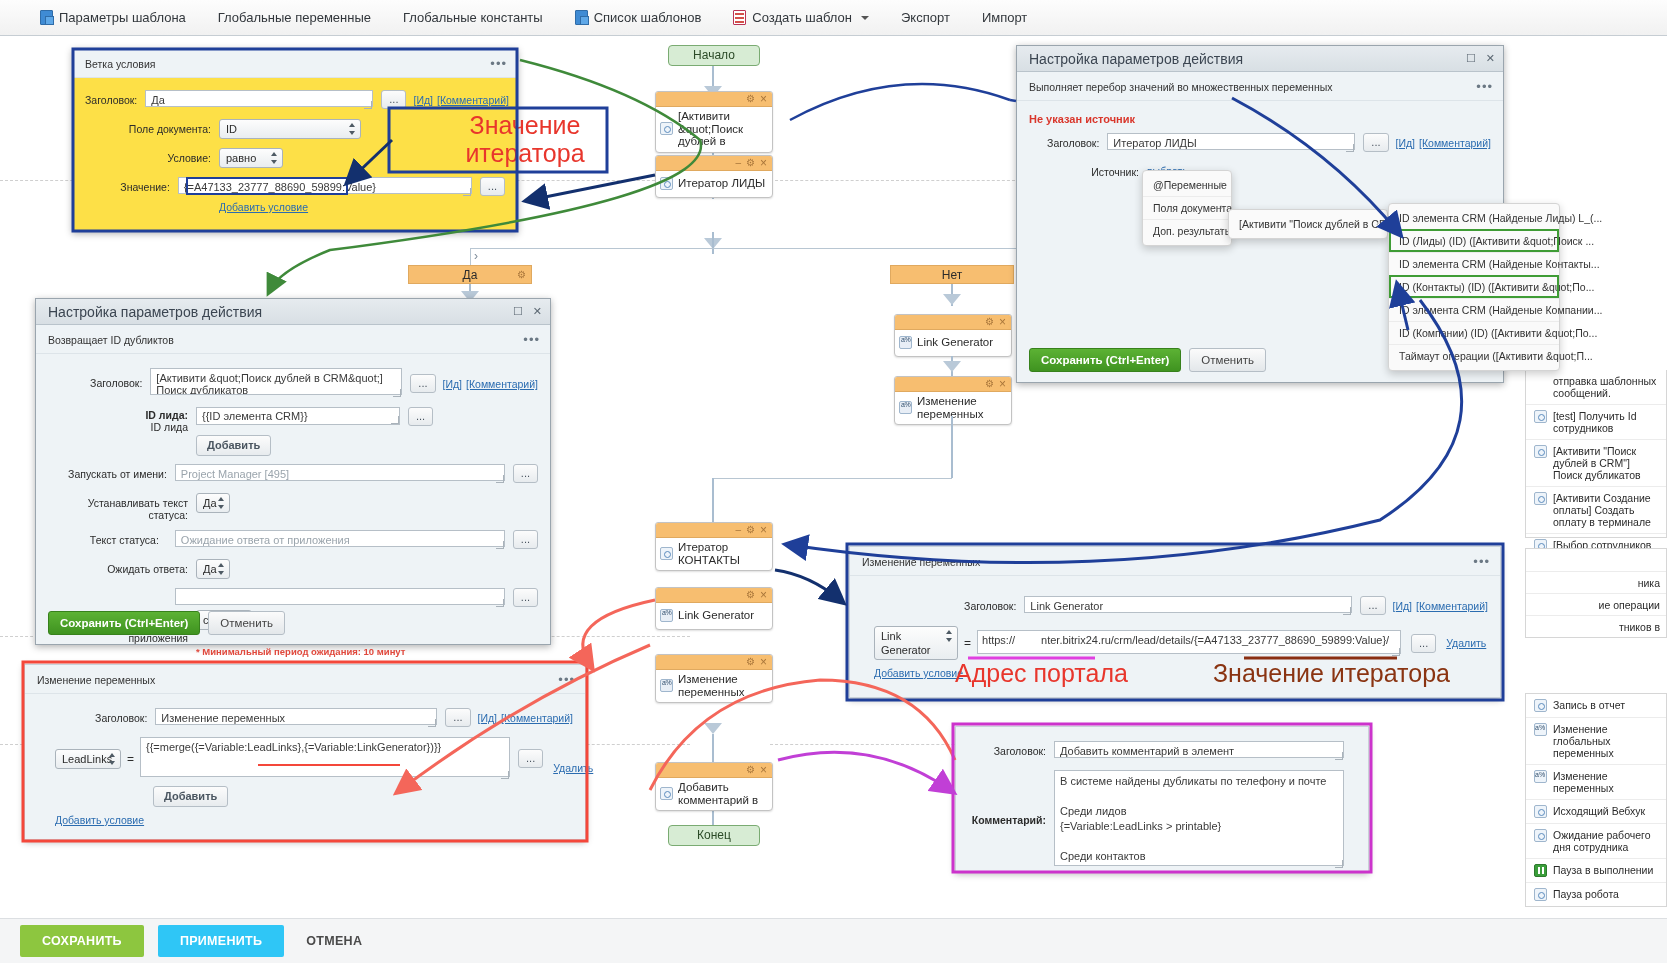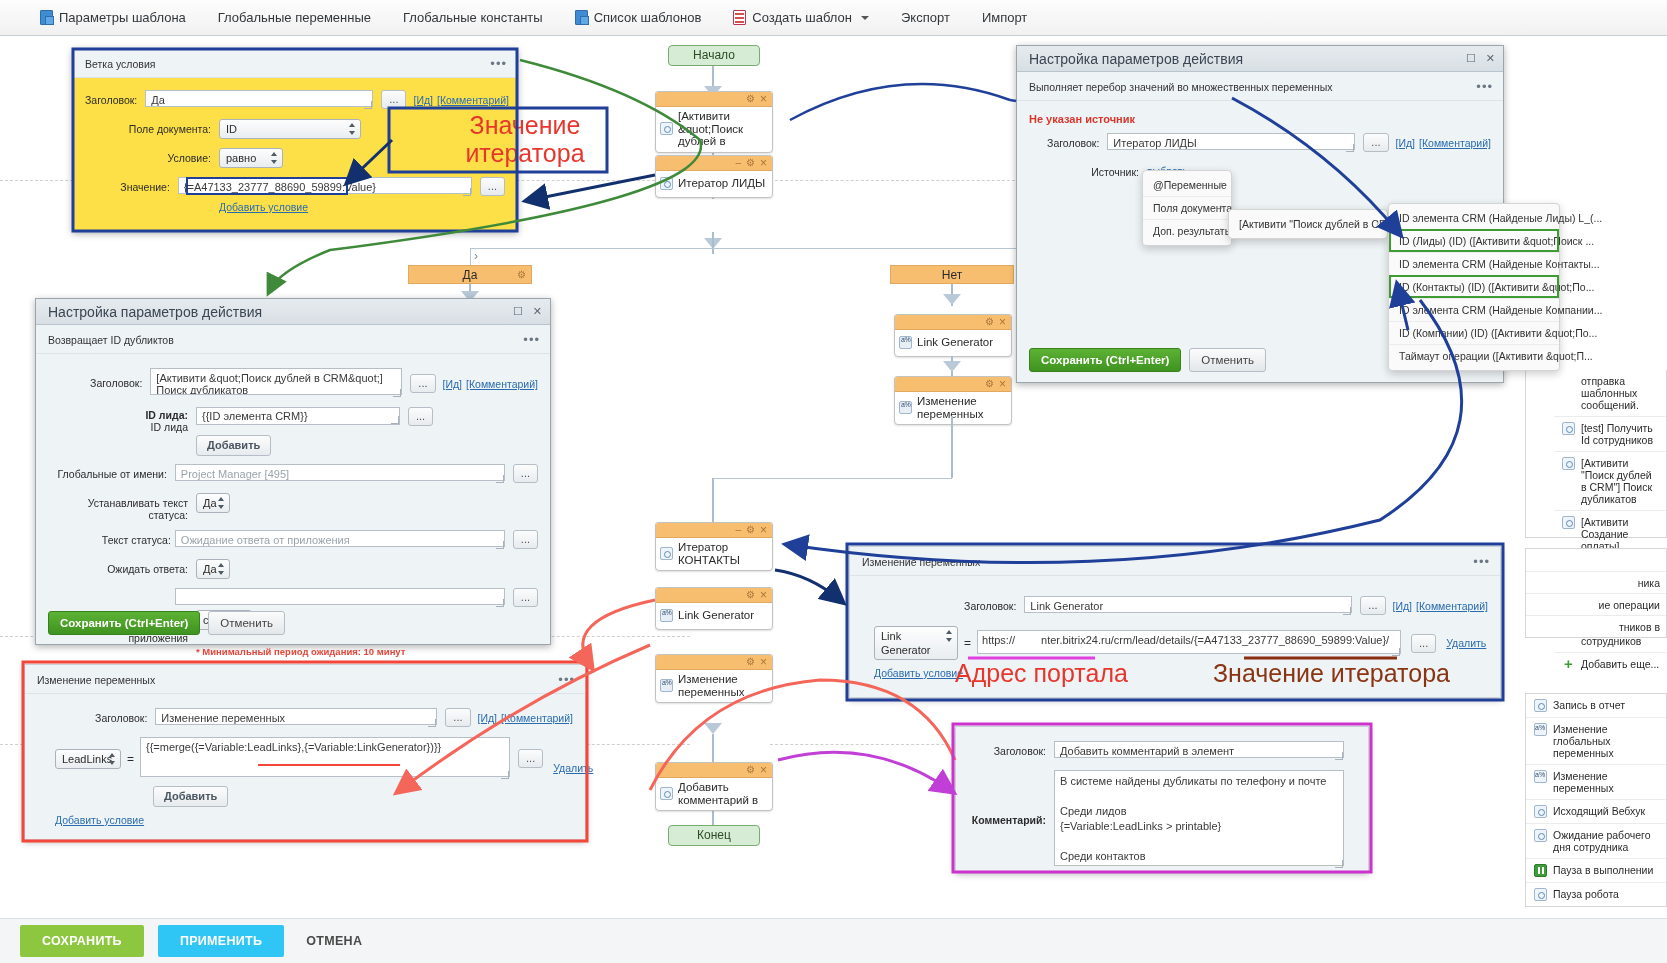--- a/index.html
+++ b/index.html
@@ -369,21 +369,21 @@
     <div class="nbody">
       <span class="mini-ico"></span>
       <span class="ntext">Добавить комментарий в</span>
     </div>
   </div>
 
   <div class="term" style="left:668px; top:789px; width:92px;">Конец</div>
 
 </div>
 
-<div id="palette" style="top:370px; height:168px;padding-left:28px;">
+<div id="palette" style="top:370px; height:168px;">
   <div class="pal-item">
     <span class="pal-ico" style="visibility:hidden"></span>
     <span>отправка шаблонных сообщений.</span>
   </div>
   <div class="pal-item">
     <span class="pal-ico"></span>
     <span>[test] Получить Id сотрудников</span>
   </div>
   <div class="pal-item">
     <span class="pal-ico"></span>
@@ -579,32 +579,32 @@
         <div class="lbl" style="width:100%;padding-top:0;">ID лида</div>
       </div>
       <div class="ta"><input class="inp" style="width: 204px; height: 18px;" value="{{ID элемента CRM}}"></div>
       <button class="btn3" style="margin-left:8px;">...</button>
     </div>
     <div class="row" style="margin-bottom:8px;">
       <div style="width:148px;"></div>
       <button class="btn3" style="font-weight:bold; padding:3px 10px;">Добавить</button>
     </div>
     <div class="row">
-      <div class="lbl" style="width:140px; margin-right:8px;">Глобальные от имени:</div>
+      <div class="lbl" style="width:140px; margin-right:8px;">Запускать от имени:</div>
       <div class="ta"><textarea class="inp ph" style="width: 330px; height: 17px;">Project Manager [495]</textarea></div>
       <button class="btn3" style="margin-left:8px;">...</button>
     </div>
     <div class="row">
       <div class="lbl" style="width:140px; margin-right:8px;">Устанавливать текст статуса:</div>
       <div class="sel" style="width:34px;">
         <span>Да</span><i class="spin"></i>
       </div>
     </div>
     <div class="row">
-      <div class="lbl" style="width:140px; margin-right:4px;">Текст статуса:</div>
+      <div class="lbl" style="width:140px; margin-right:16px;">Текст статуса:</div>
       <div class="ta"><textarea class="inp ph" style="width: 330px; height: 17px;">Ожидание ответа от приложения</textarea></div>
       <button class="btn3" style="margin-left:8px;">...</button>
     </div>
     <div class="row">
       <div class="lbl" style="width:140px; margin-right:8px;">Ожидать ответа:</div>
       <div class="sel" style="width:34px;">
         <span>Да</span><i class="spin"></i>
       </div>
     </div>
     <div class="row" style="margin-bottom:2px;">

